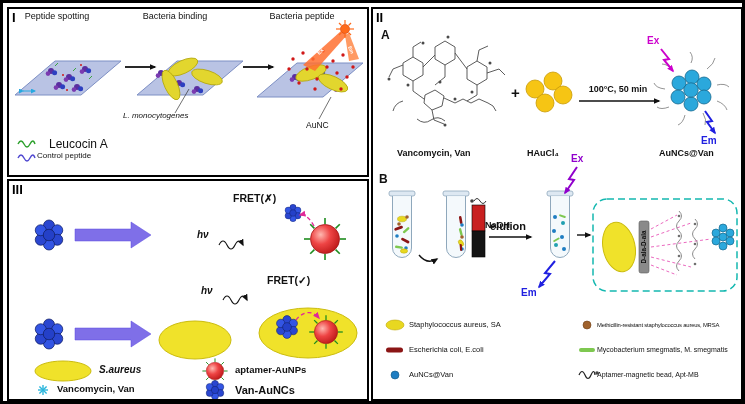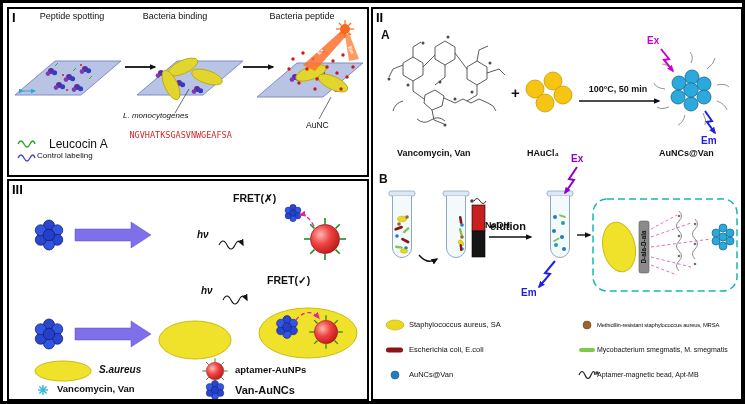--- a/index.html
+++ b/index.html
@@ -26,21 +26,21 @@
   .lg2a{font-size:5.9px;letter-spacing:-0.2px}
   .lg2{font-size:7px}
 </style>
 </head>
 <body>
 
 <div class="fig">
 
   <div class="panel" id="p1">
     <span class="plab">I</span>
-    <span class="t step" style="left:19px;top:3px;width:88px">Peptide spotting</span>
+    <span class="t step" style="left:4px;top:3px;width:88px">Peptide spotting</span>
     <span class="t step" style="left:120px;top:3px;width:92px">Bacteria binding</span>
     <span class="t step" style="left:244px;top:3px;width:98px">Bacteria peptide</span>
 
     <svg viewBox="0 0 358 166">
       <defs>
         <marker id="p1ab" markerWidth="8" markerHeight="7" refX="5.5" refY="3" orient="auto" markerUnits="userSpaceOnUse">
             <path d="M0,0 L7,3 L0,6 Z" fill="#111"></path>
           </marker>
         <marker id="p1ac" markerWidth="6" markerHeight="6" refX="4" refY="2.5" orient="auto" markerUnits="userSpaceOnUse">
             <path d="M0,0 L5,2.5 L0,5 Z" fill="#28a8e0"></path>
@@ -134,24 +134,23 @@
         <text transform="translate(339,38) rotate(67)" font-size="5" font-weight="bold" fill="#fff">Em</text>
       </g>
 
       <path d="M9,135 q3,-6 6,0 t6,0 t5,0" stroke="#2ca02c" stroke-width="1.4" fill="none"></path>
       <path d="M9,149 q3,-6 6,0 t6,0 t5,0" stroke="#5048d0" stroke-width="1.4" fill="none"></path>
     </svg>
 
     <span class="t i" style="left:114px;top:103px;font-size:8px">L. monocytogenes</span>
     <span class="t" style="left:297px;top:112px;font-size:8.5px">AuNC</span>
     <span class="t" style="left:40px;top:129px;font-size:12px">Leucocin A</span>
-    <span class="t" style="left:28px;top:143px;font-size:8px">Control labeling</span>
+    <span class="t" style="left:28px;top:143px;font-size:8px">Control peptide</span>
 
     <div class="seq">
-      <div class="mono ctrl">    NGVHATKSGASVNWGEAFSA</div>
     </div>
   </div>
 
   <div class="panel" id="p3">
     <span class="plab">III</span>
 
     <svg viewBox="0 0 358 218">
       <defs>
         <marker id="p3ab" markerWidth="8" markerHeight="7" refX="5.5" refY="3" orient="auto" markerUnits="userSpaceOnUse">
             <path d="M0,0 L7,3 L0,6 Z" fill="#111"></path>

